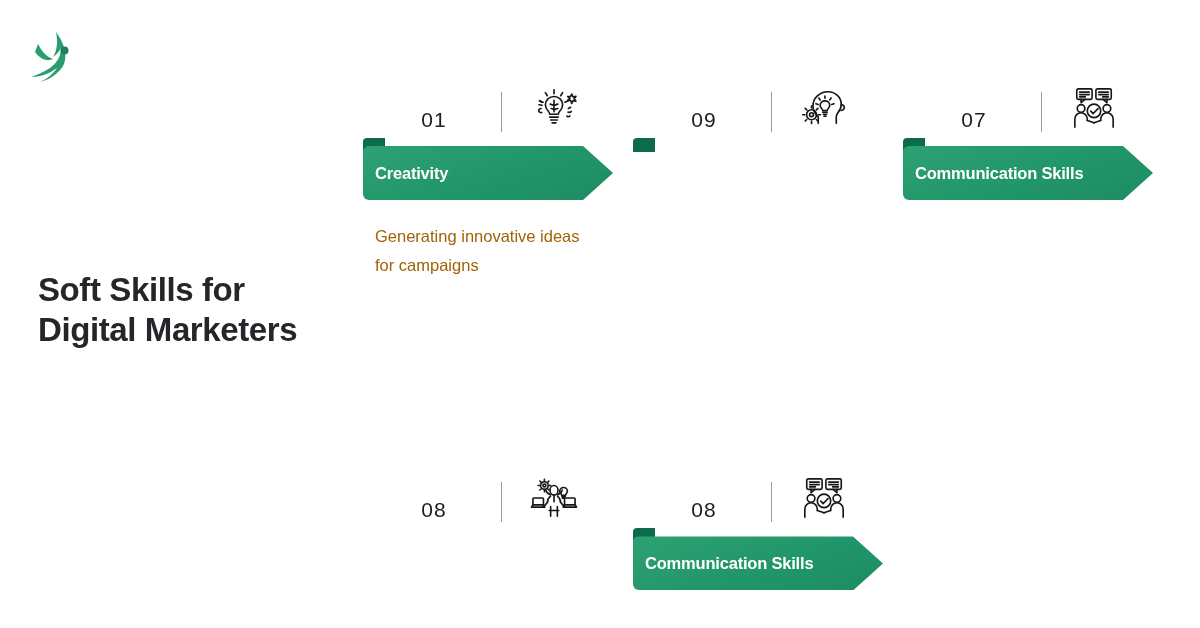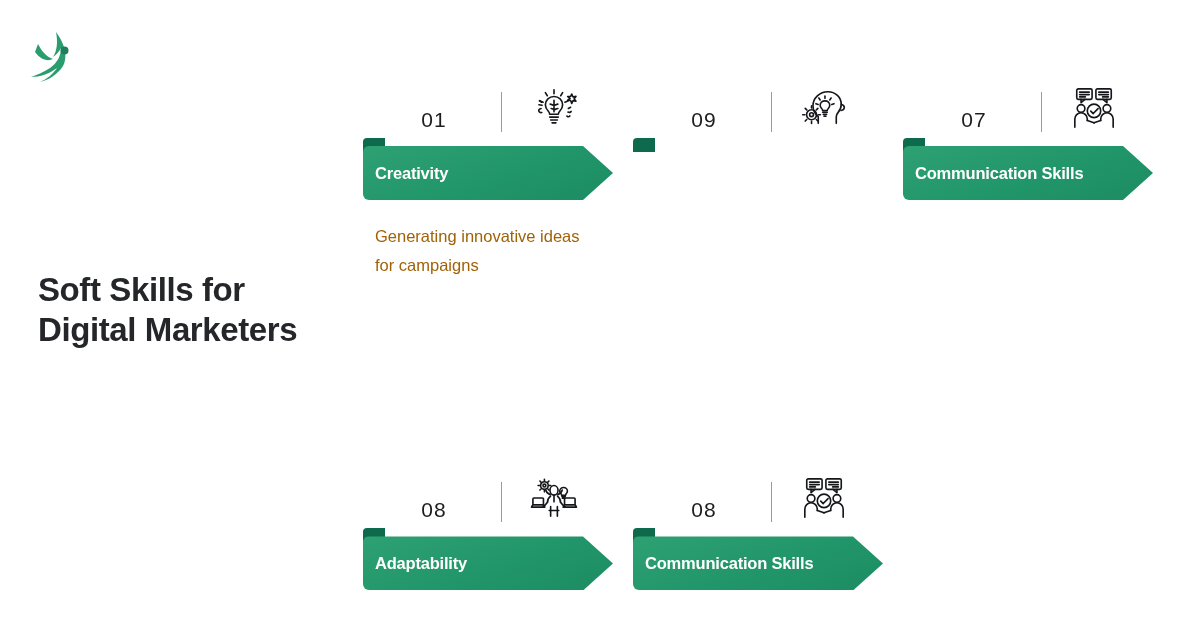--- a/index.html
+++ b/index.html
@@ -193,26 +193,20 @@
               <rect x="4" y="24" width="11" height="7" rx="1"></rect>
               <path d="M2.5 33.5h14L15 31H4z"></path>
               <rect x="37" y="24" width="11" height="7" rx="1"></rect>
               <path d="M35.5 33.5h14L48 31H37z"></path>
               <path d="M19.2 28.4c-1.4 2-3 3.6-4.8 4.6"></path>
               <path d="M32.8 28.4c1.4 2 3 3.6 4.8 4.6"></path>
               <path d="M21 37h10M22.5 33v10M29.5 33v10"></path>
             </svg>
           </div>
         </div>
-        <div class="ribbon">
-          <div class="tab"></div>
-          <div class="body">
-            <span class="label">Adaptability</span>
-          </div>
-        </div>
 
       </div>
 
       <div class="card">
         <div class="card-head">
           <div class="card-num">08</div>
           <div class="divider"></div>
           <div class="card-icon">
             <svg viewBox="0 0 52 48" fill="none" stroke="#15161a" stroke-width="1.7" stroke-linecap="round" stroke-linejoin="round">
               <rect x="8" y="4" width="16" height="11" rx="1.6"></rect>

